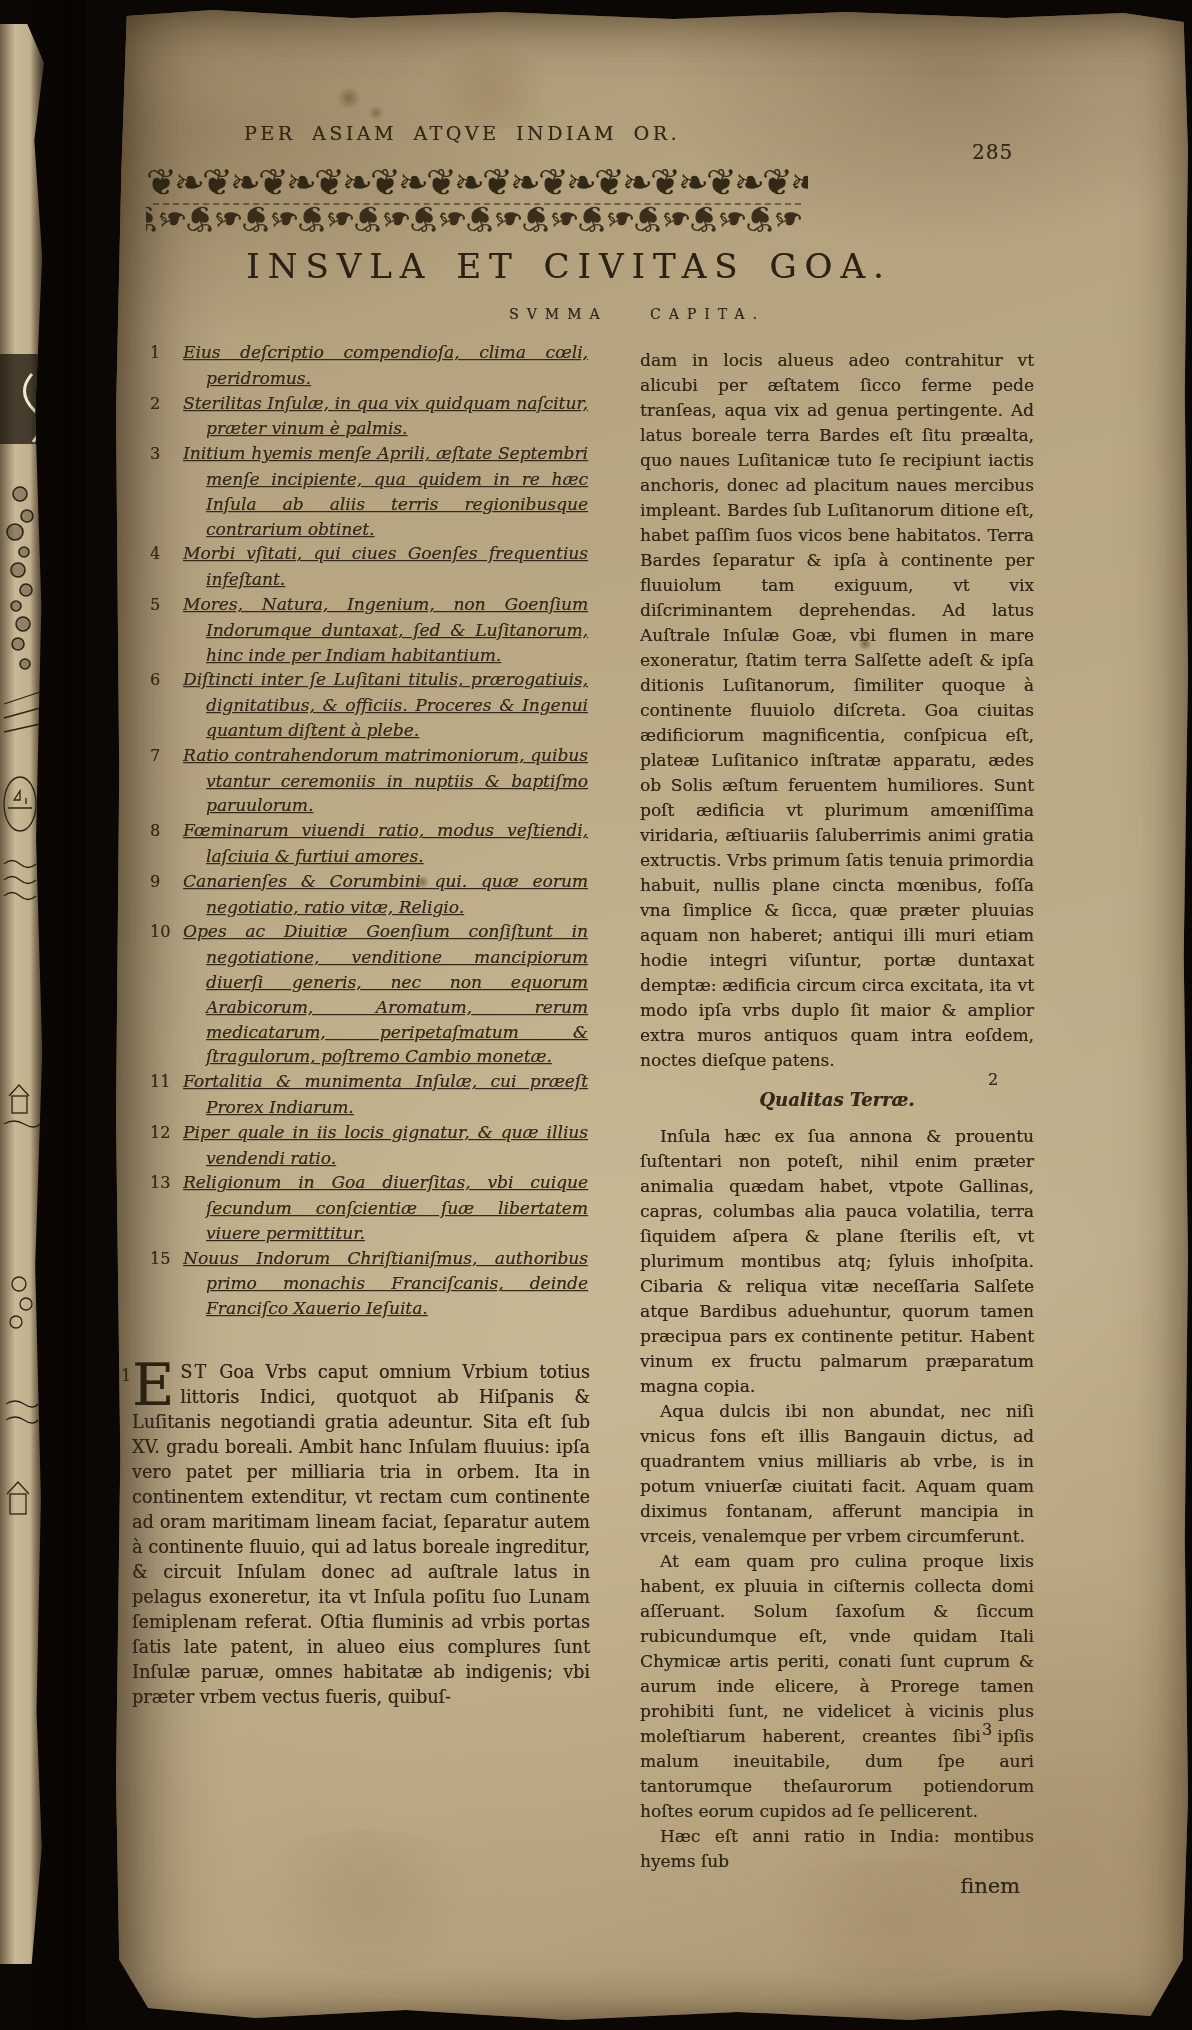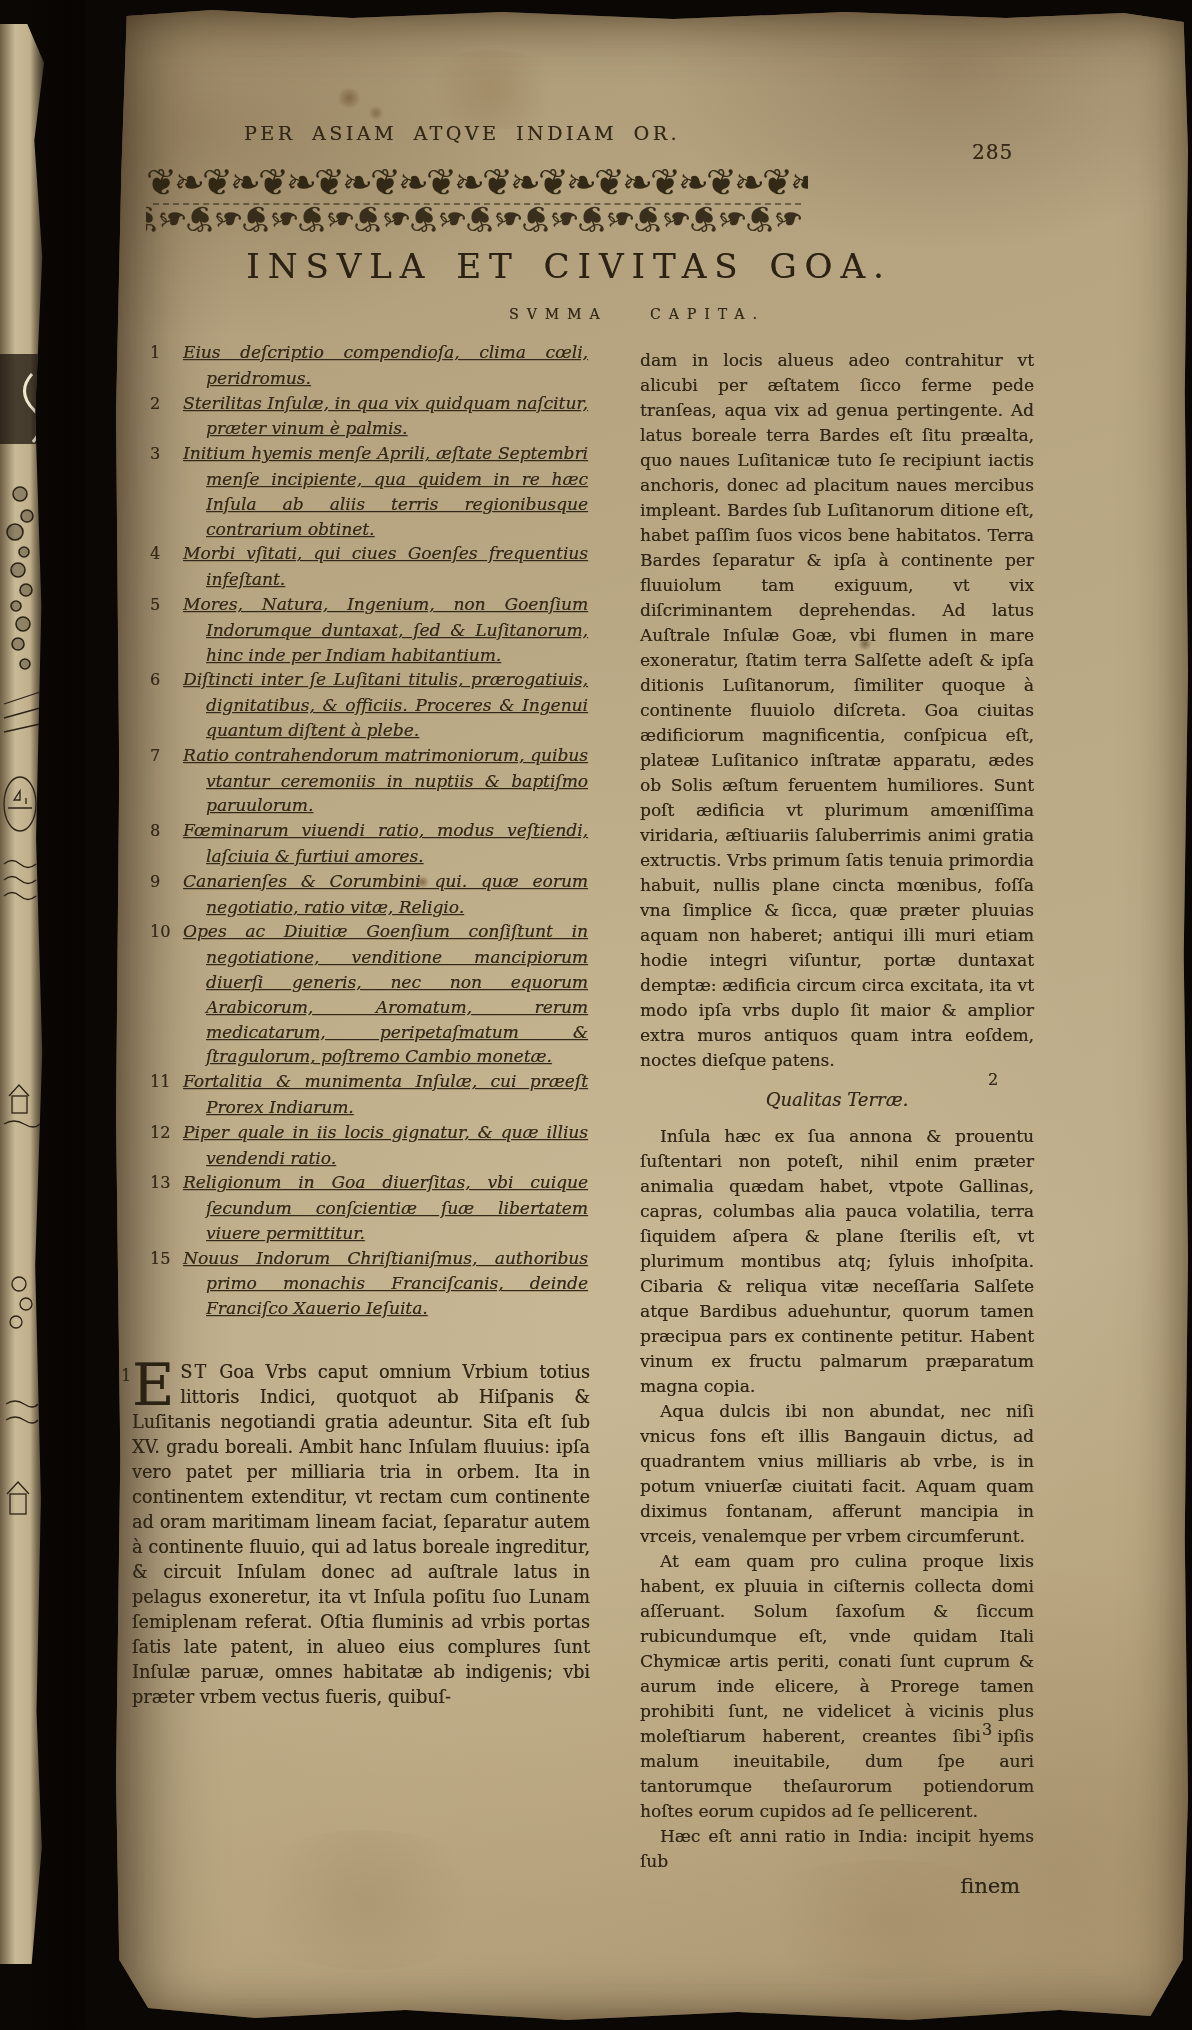--- a/index.html
+++ b/index.html
@@ -120,21 +120,21 @@
 
   
   .body-right{
     position:absolute;left:524px;top:338px;width:394px;
     font-size:17px;line-height:25px;text-align:justify;color:#2e2517;
   }
   .body-right p{margin:0;}
   .body-right p.indent{text-indent:20px;}
   .section-heading{
     margin:14px 0 12px 0;text-align:center;
-    font-style:italic;font-weight:normal;font-size:18px;color:#332918;
+    font-style:italic;font-weight:bold;font-size:18px;color:#332918;
   }
   .catchword{text-align:right;padding-right:14px;font-size:21px;}
 
   .sliver-art{position:absolute;left:0;top:0;}
 </style>
 </head>
 <body>
 
 <div class="photo">
 
@@ -215,21 +215,21 @@
     <div class="body-left ink">
       <p class="first-para"><span class="dropcap">E</span><span class="lead-caps">ST</span><span> Goa Vrbs caput omnium Vrbium totius littoris Indici, quotquot ab Hiſpanis &amp; Luſitanis negotiandi gratia adeuntur. Sita eſt ſub XV. gradu boreali. Ambit hanc Inſulam fluuius: ipſa vero patet per milliaria tria in orbem. Ita in continentem extenditur, vt rectam cum continente ad oram maritimam lineam faciat, ſeparatur autem à continente fluuio, qui ad latus boreale ingreditur, &amp; circuit Inſulam donec ad auſtrale latus in pelagus exoneretur, ita vt Inſula poſitu ſuo Lunam ſemiplenam referat. Oſtia fluminis ad vrbis portas ſatis late patent, in alueo eius complures ſunt Inſulæ paruæ, omnes habitatæ ab indigenis; vbi præter vrbem vectus fueris, quibuſ-</span></p>
     </div>
 
     <div class="body-right ink">
       <p>dam in locis alueus adeo contrahitur vt alicubi per æſtatem ſicco ferme pede tranſeas, aqua vix ad genua pertingente. Ad latus boreale terra Bardes eſt ſitu præalta, quo naues Luſitanicæ tuto ſe recipiunt iactis anchoris, donec ad placitum naues mercibus impleant. Bardes ſub Luſitanorum ditione eſt, habet paſſim ſuos vicos bene habitatos. Terra Bardes ſeparatur &amp; ipſa à continente per fluuiolum tam exiguum, vt vix diſcriminantem deprehendas. Ad latus Auſtrale Inſulæ Goæ, vbi flumen in mare exoneratur, ſtatim terra Salſette adeſt &amp; ipſa ditionis Luſitanorum, ſimiliter quoque à continente fluuiolo diſcreta. Goa ciuitas ædificiorum magnificentia, conſpicua eſt, plateæ Luſitanico inſtratæ apparatu, ædes ob Solis æſtum feruentem humiliores. Sunt poſt ædificia vt plurimum amœniſſima viridaria, æſtiuariis ſaluberrimis animi gratia extructis. Vrbs primum ſatis tenuia primordia habuit, nullis plane cincta mœnibus, foſſa vna ſimplice &amp; ſicca, quæ præter pluuias aquam non haberet; antiqui illi muri etiam hodie integri viſuntur, portæ duntaxat demptæ: ædificia circum circa excitata, ita vt modo ipſa vrbs duplo ſit maior &amp; amplior extra muros antiquos quam intra eoſdem, noctes dieſque patens.</p>
       <h3 class="section-heading">Qualitas Terræ.</h3>
       <p class="indent">Inſula hæc ex ſua annona &amp; prouentu ſuſtentari non poteſt, nihil enim præter animalia quædam habet, vtpote Gallinas, capras, columbas alia pauca volatilia, terra ſiquidem aſpera &amp; plane ſterilis eſt, vt plurimum montibus atq; ſyluis inhoſpita. Cibaria &amp; reliqua vitæ neceſſaria Salſete atque Bardibus aduehuntur, quorum tamen præcipua pars ex continente petitur. Habent vinum ex fructu palmarum præparatum magna copia.</p>
       <p class="indent">Aqua dulcis ibi non abundat, nec niſi vnicus fons eſt illis Bangauin dictus, ad quadrantem vnius milliaris ab vrbe, is in potum vniuerſæ ciuitati facit. Aquam quam diximus fontanam, afferunt mancipia in vrceis, venalemque per vrbem circumferunt.</p>
       <p class="indent">At eam quam pro culina proque lixis habent, ex pluuia in ciſternis collecta domi aſſeruant. Solum ſaxoſum &amp; ſiccum rubicundumque eſt, vnde quidam Itali Chymicæ artis periti, conati ſunt cuprum &amp; aurum inde elicere, à Prorege tamen prohibiti ſunt, ne videlicet à vicinis plus moleſtiarum haberent, creantes ſibi ipſis malum ineuitabile, dum ſpe auri tantorumque theſaurorum potiendorum hoſtes eorum cupidos ad ſe pellicerent.</p>
-      <p class="indent">Hæc eſt anni ratio in India: incipit hyems ſub</p>
+      <p class="indent">Hæc eſt anni ratio in India: montibus hyems ſub</p>
       <div class="catchword">finem</div>
     </div>
 
     <span class="margin-num mn2 ink">2</span>
     <span class="margin-num mn3 ink">3</span>
 
   </div>
 </div>
 
 </body></html>

